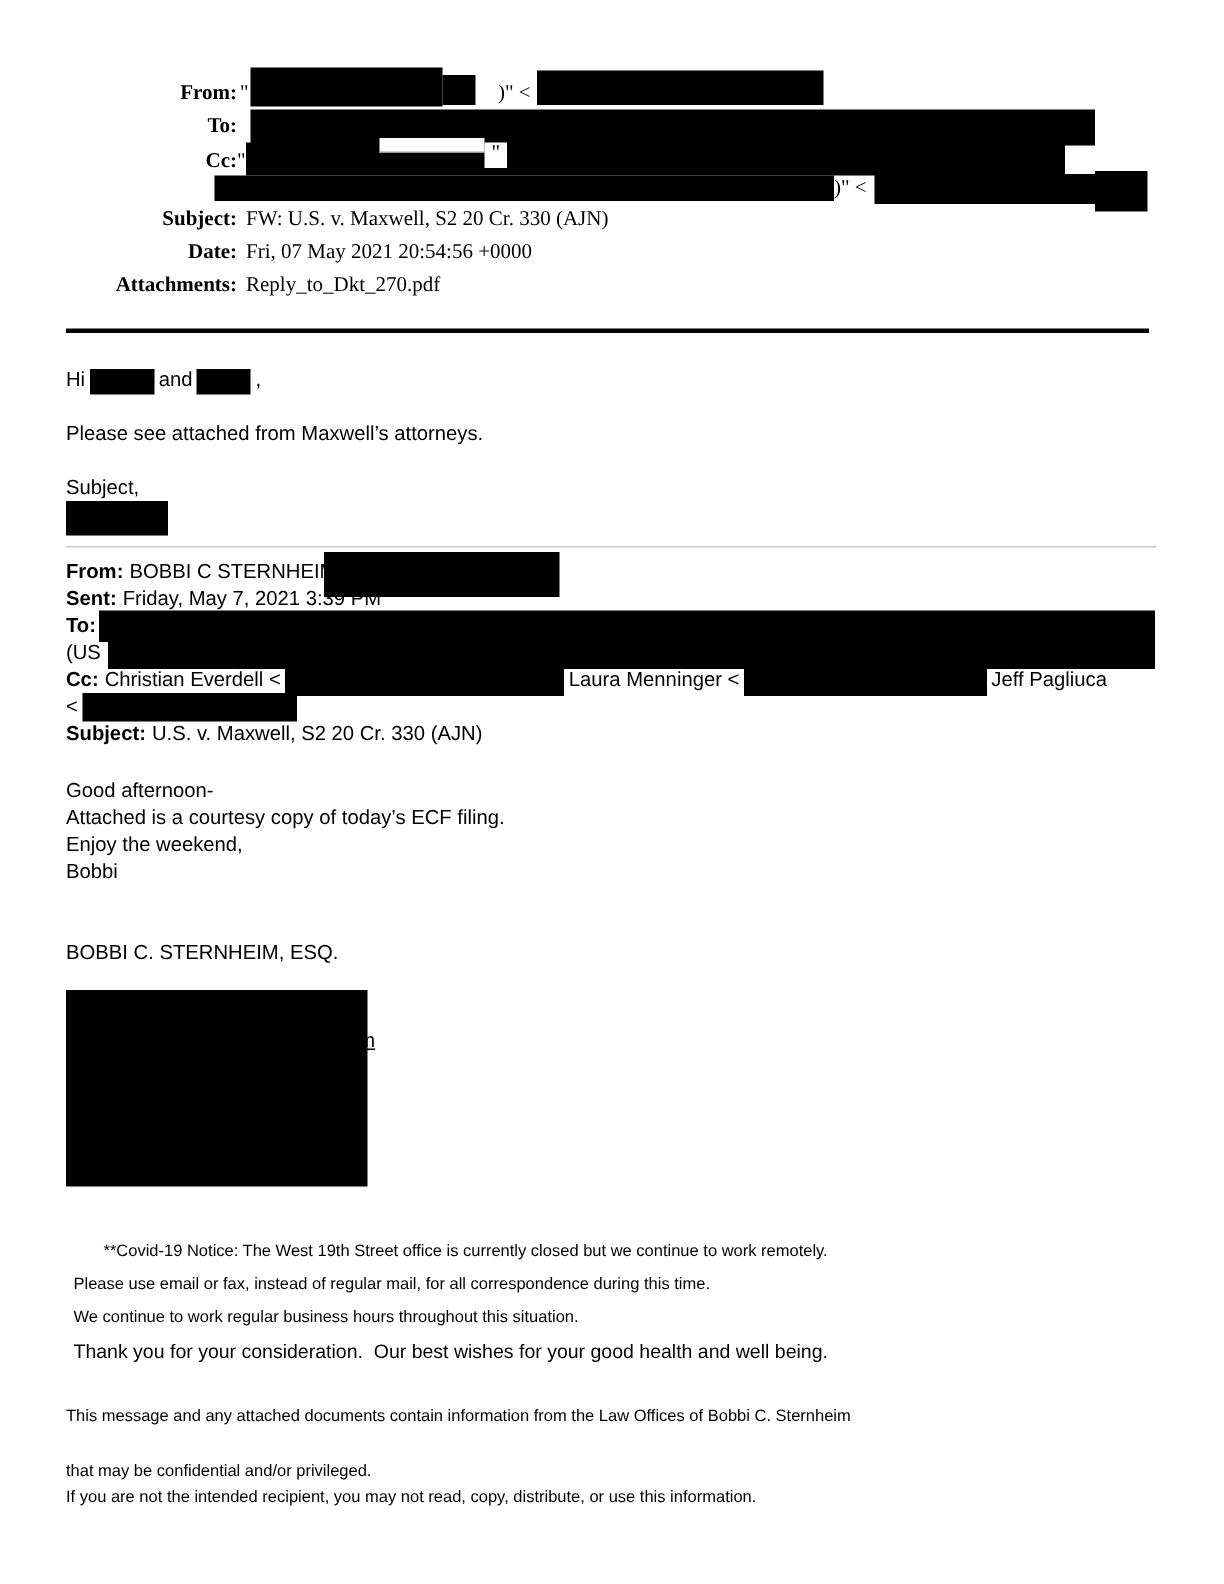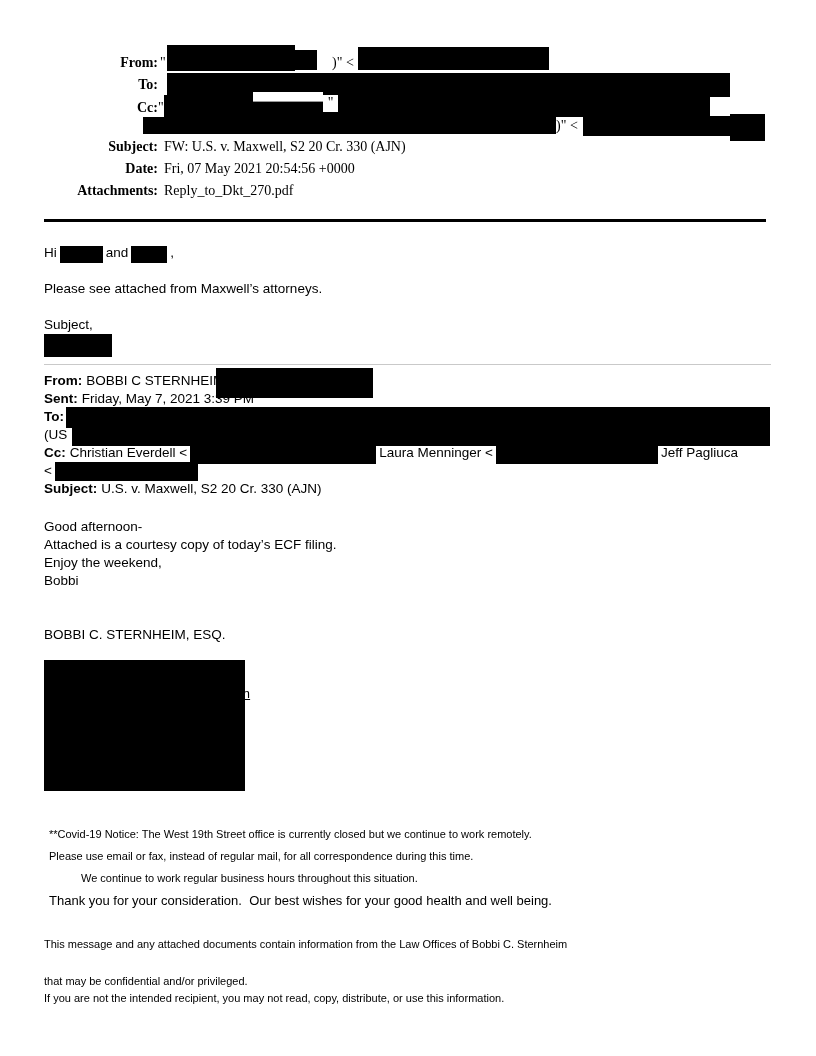--- a/index.html
+++ b/index.html
@@ -123,23 +123,23 @@
     <div class="qrow" style="top:572px;">Bobbi</div>
   </div>
 
   <div>
     <div class="qrow" style="top:626px;">BOBBI C. STERNHEIM, ESQ.</div>
     <div class="qrow underlined" style="top:644px;">Law Offices of Bobbi C. Sternheim</div>
     <div class="redact" style="left:44px;top:660px;width:201px;height:131px;"></div>
   </div>
 
   <div>
-    <div class="notice-line" style="top:827px;">**Covid-19 Notice: The West 19th Street office is currently closed but we continue to work remotely.</div>
+    <div class="notice-line" style="top:827px;margin-left:20px;">**Covid-19 Notice: The West 19th Street office is currently closed but we continue to work remotely.</div>
     <div class="notice-line" style="top:849px;">Please use email or fax, instead of regular mail, for all correspondence during this time.</div>
-    <div class="notice-line" style="top:871px;margin-left:32px;">We continue to work regular business hours throughout this situation.</div>
+    <div class="notice-line" style="top:871px;">We continue to work regular business hours throughout this situation.</div>
     <div class="notice-thanks" style="top:892px;">Thank you for your consideration.  Our best wishes for your good health and well being.</div>
   </div>
 
   <div>
     <div class="disc-line" style="top:935px;">This message and any attached documents contain information from the Law Offices of Bobbi C. Sternheim</div>
     <div class="disc-line" style="top:972px;">that may be confidential and/or privileged.</div>
     <div class="disc-line" style="top:989px;">If you are not the intended recipient, you may not read, copy, distribute, or use this information.</div>
   </div>
 
 </div>

